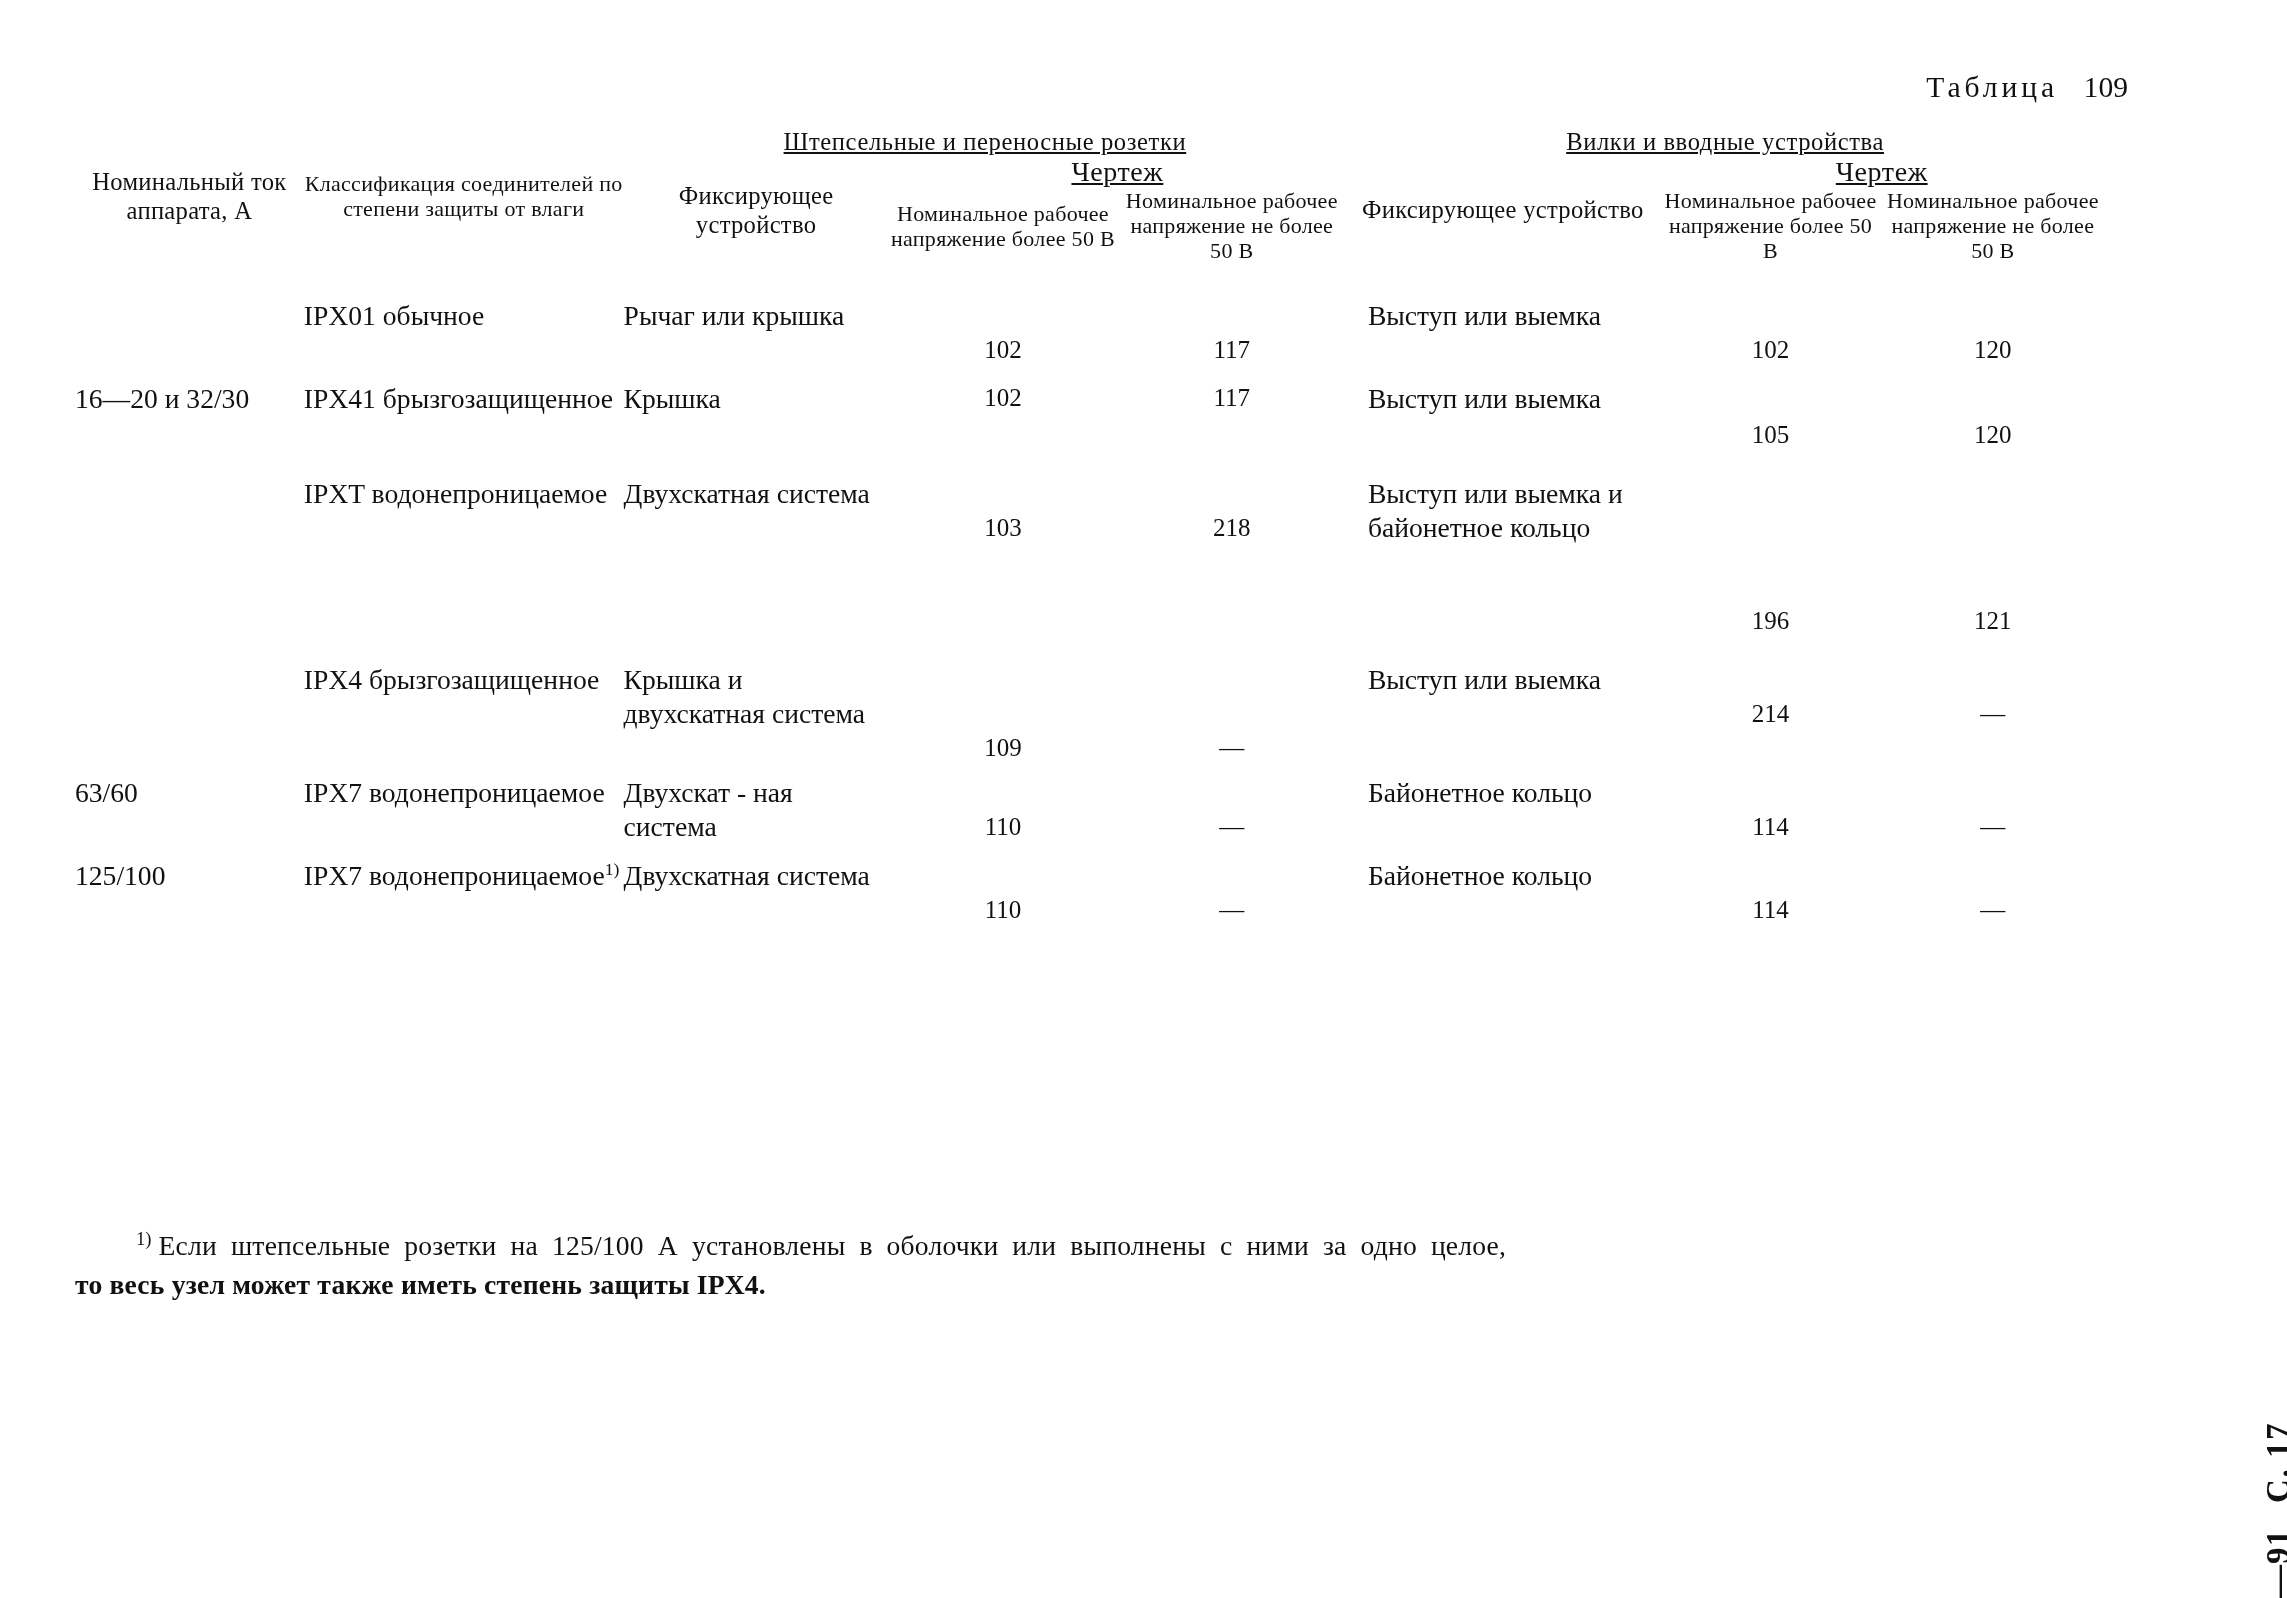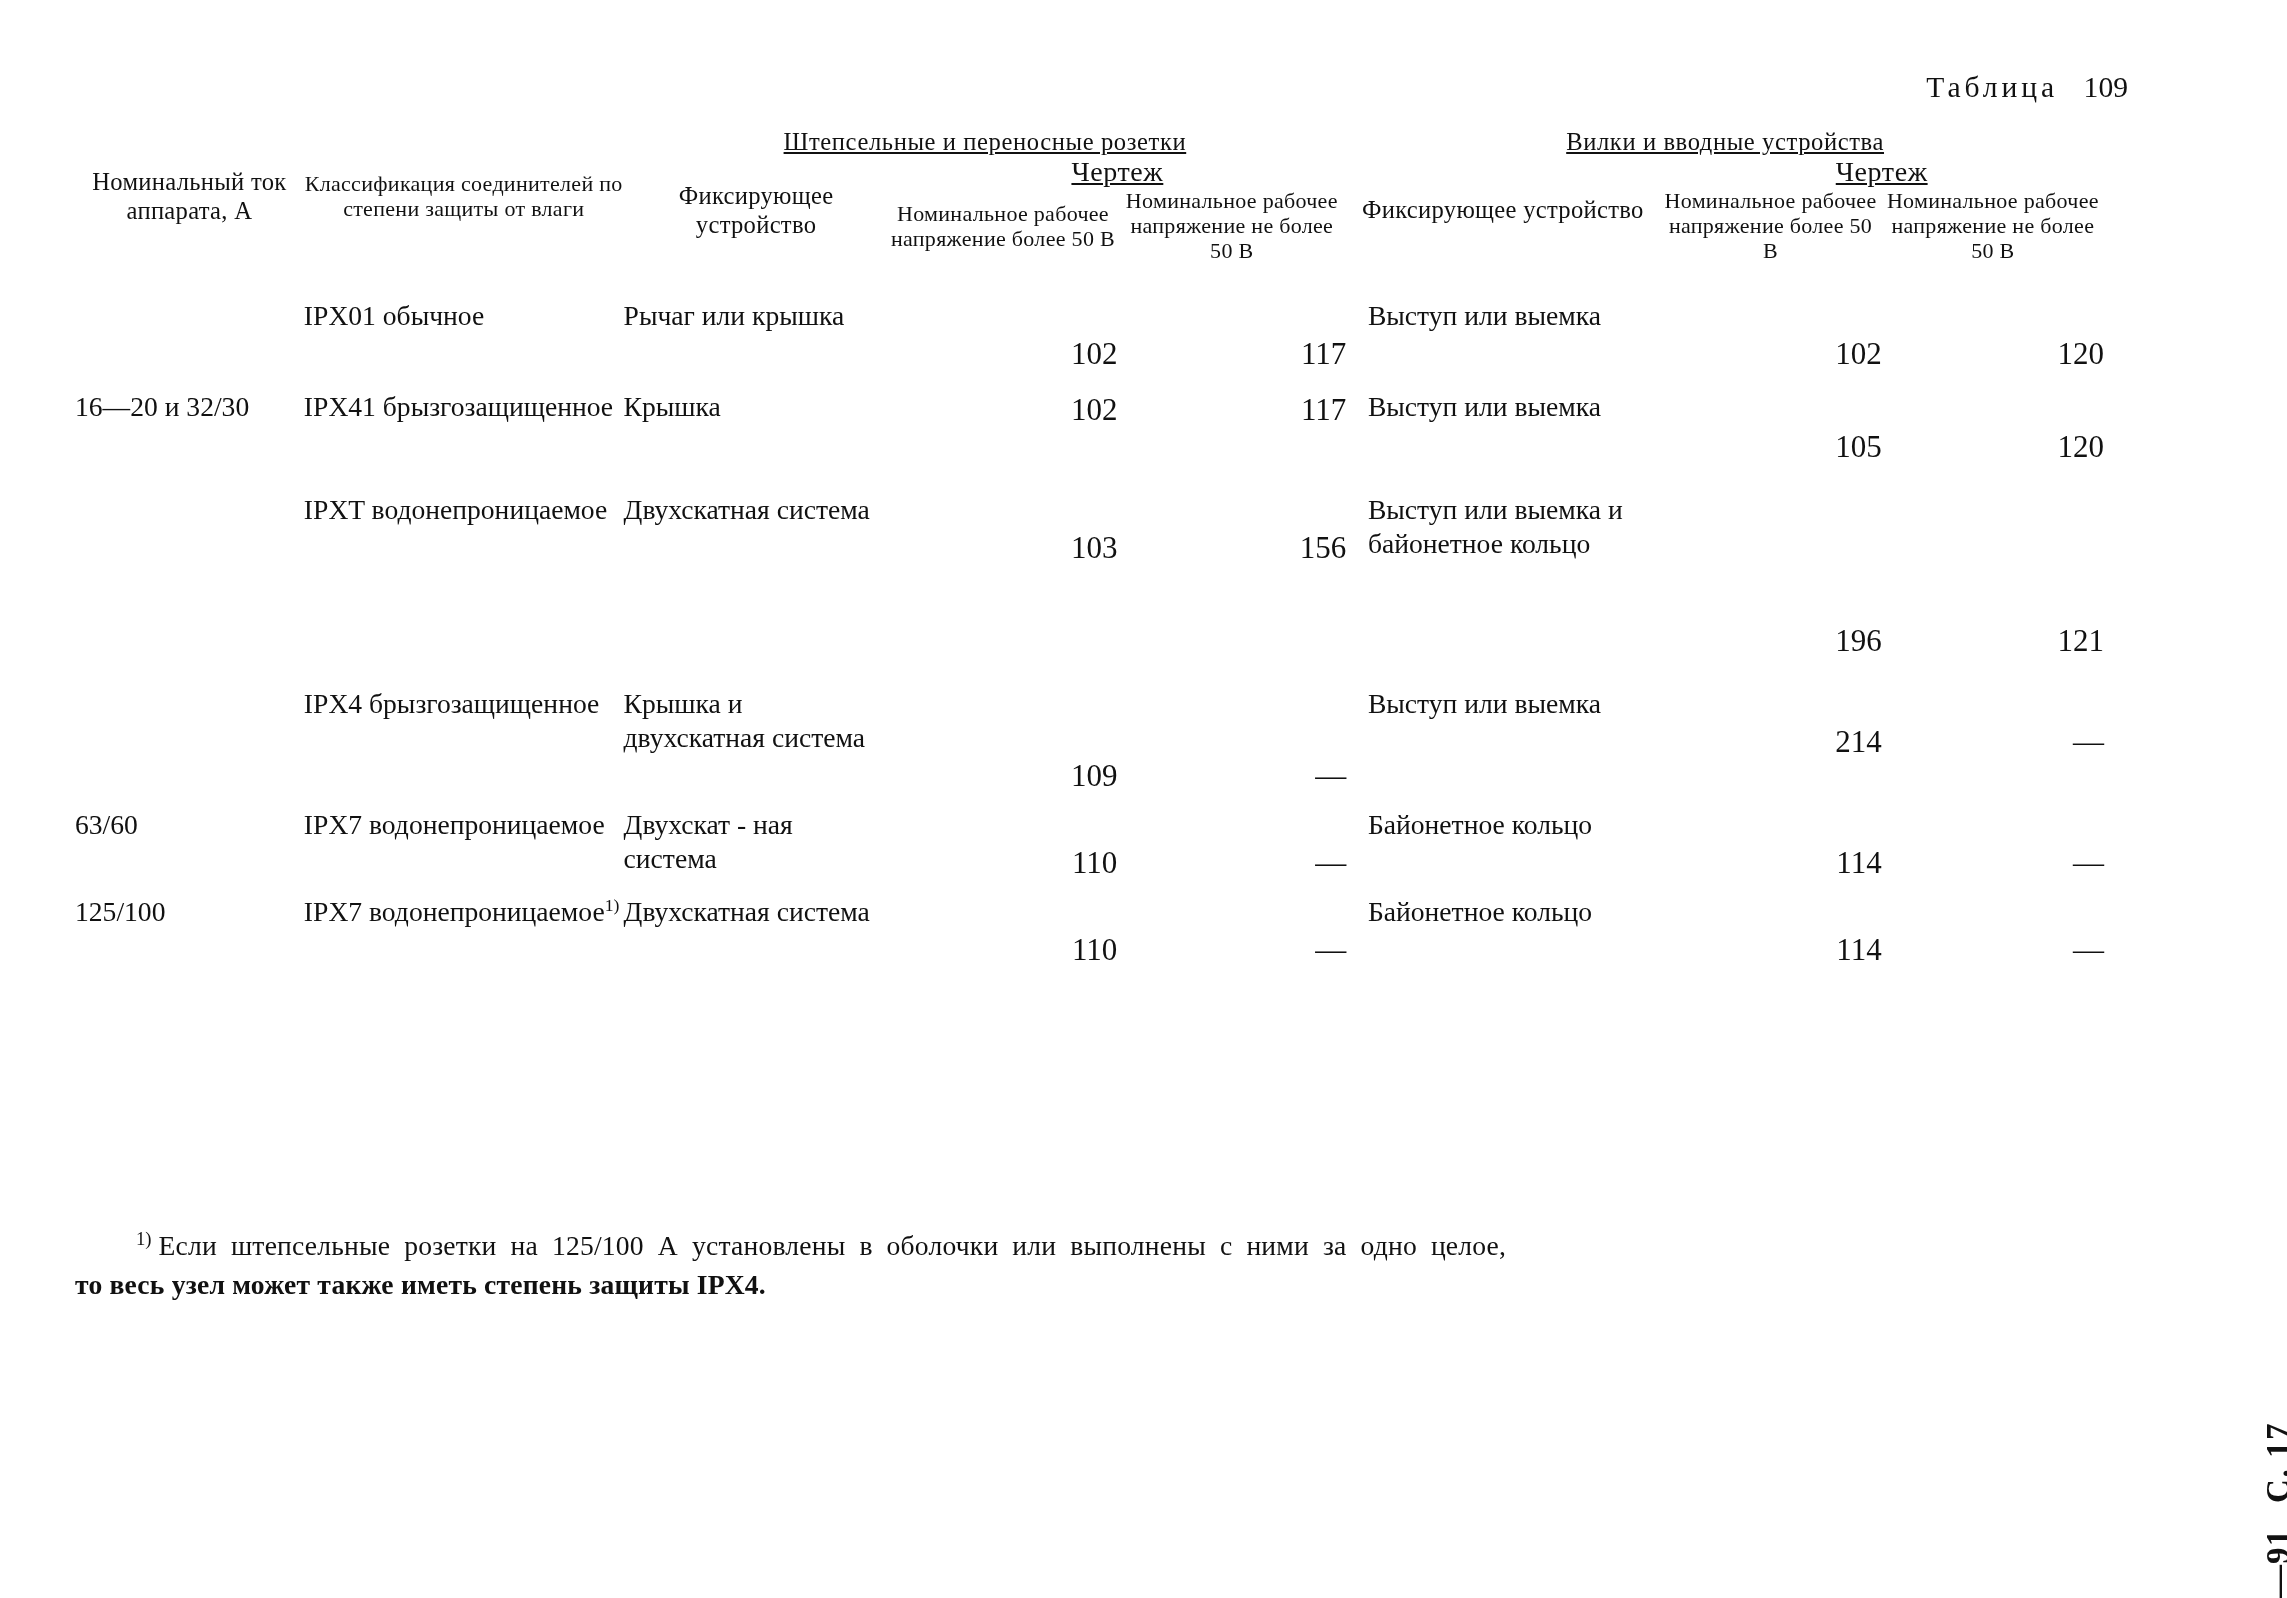--- a/index.html
+++ b/index.html
@@ -94,22 +94,22 @@
   .body-cell {
     font-size: 27.6px;
     line-height: 1.26;
     padding: 5.9px 9.9px 5.9px 9.9px;
     vertical-align: top;
   }
   .c-center { text-align: left; }
   .c-left   { text-align: left; }
 
   .num-cell {
-    font-size: 31px;
-    text-align: right;
+    font-size: 25px;
+    text-align: center;
     vertical-align: top;
     padding-top: 7.9px;
   }
 
   sup.fn {
     font-size: 17.7px;
     vertical-align: super;
     line-height: 0;
   }
 
@@ -224,21 +224,21 @@
         <td class="body-cell c-left br" style="padding-top:17.7px;padding-left:21.7px">Выступ или выемка</td>
         <td class="num-cell br" style="padding-top:57px">105</td>
         <td class="num-cell" style="padding-top:57px">120</td>
       </tr>
 
       <tr>
         <td class="body-cell c-center br"></td>
         <td class="body-cell c-center br" style="padding-top:27.6px">IPXT водонепроницаемое</td>
         <td class="body-cell c-center br" style="padding-top:27.6px">Двухскатная система</td>
         <td class="num-cell br" style="padding-top:65px">103</td>
-        <td class="num-cell br" style="padding-top:65px">156</td>
+        <td class="num-cell br" style="padding-top:65px">218</td>
         <td class="body-cell c-left br" style="padding-top:27.6px;padding-left:21.7px">Выступ или выемка и байонетное кольцо</td>
         <td class="num-cell br" style="padding-top:158px">196</td>
         <td class="num-cell" style="padding-top:158px">121</td>
       </tr>
 
       <tr>
         <td class="body-cell c-center br"></td>
         <td class="body-cell c-center br" style="padding-top:27.6px">IPX4 брызгозащищенное</td>
         <td class="body-cell c-center br" style="padding-top:27.6px">Крышка и двухскатная система</td>
         <td class="num-cell br" style="padding-top:99px">109</td>

